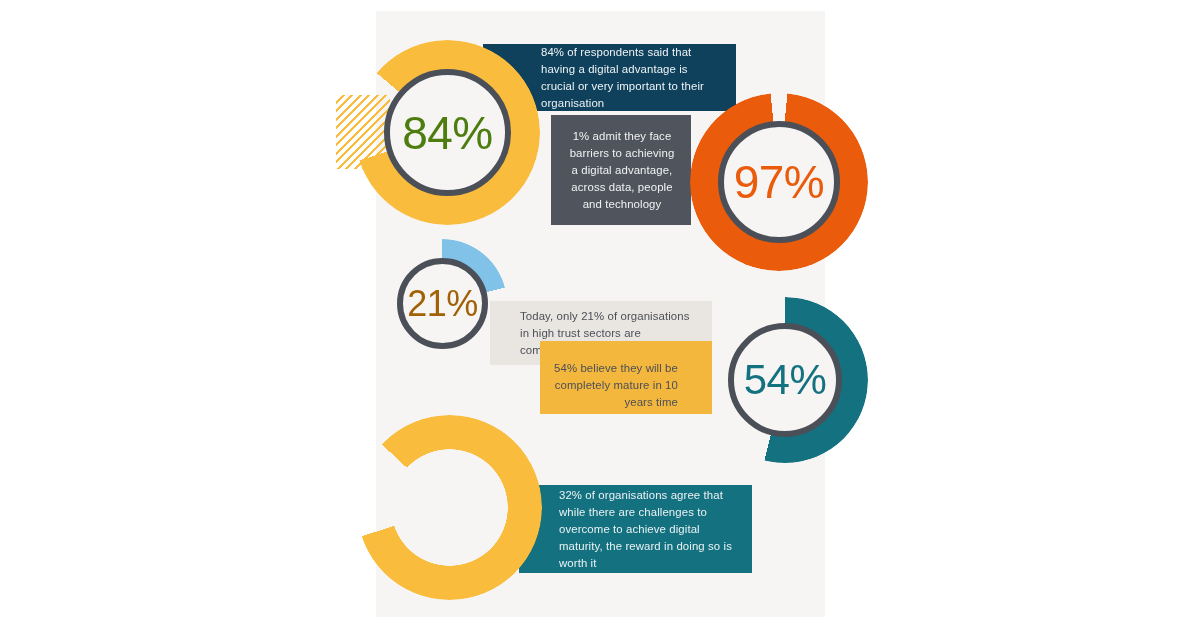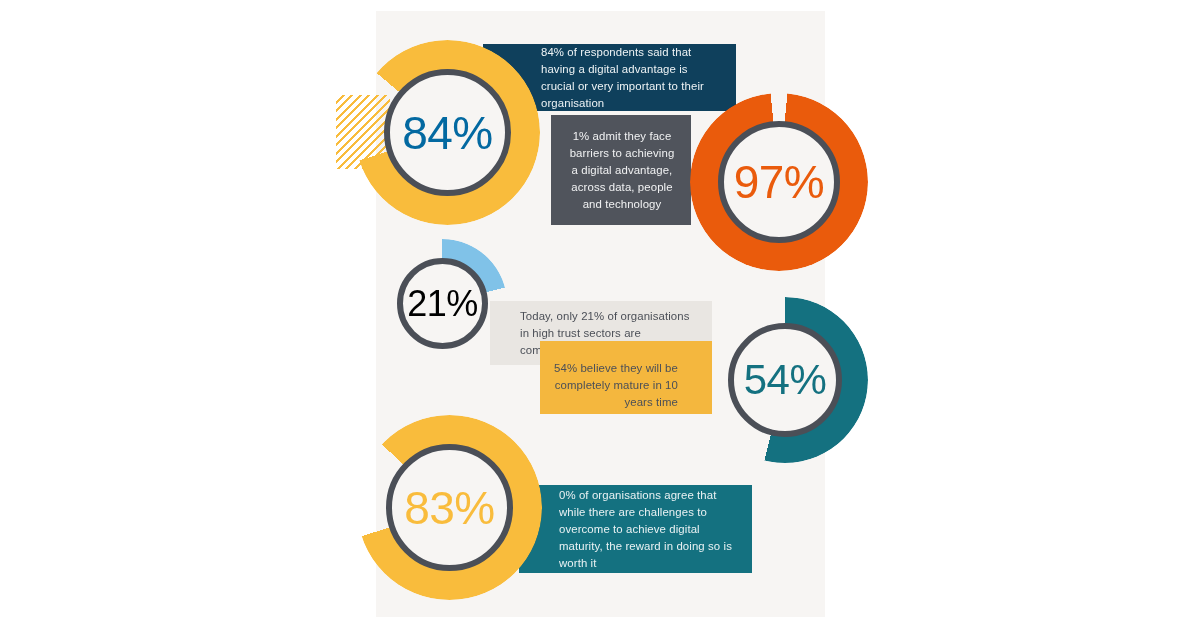--- a/index.html
+++ b/index.html
@@ -125,21 +125,21 @@
   
   #donut-84 { left: 355px; top: 40px; width: 185px; height: 185px; }
   #donut-84 .ring {
     background: conic-gradient(from 310deg,
       #f9bc3c 0deg 302.4deg,
       rgba(0,0,0,0) 302.4deg 360deg);
     -webkit-mask: radial-gradient(circle at center, transparent 58px, #000 58.5px);
             mask: radial-gradient(circle at center, transparent 58px, #000 58.5px);
   }
   #donut-84 .hole { left: 29px; top: 29px; width: 127px; height: 127px; }
-  #donut-84 .value { color: #0369a1; }
+  #donut-84 .value { color: #4d7c0f; }
 
   
   #donut-97 { left: 690px; top: 93px; width: 178px; height: 178px; }
   #donut-97 .ring {
     background: conic-gradient(from 5.4deg,
       #ea5b0c 0deg 349.2deg,
       rgba(0,0,0,0) 349.2deg 360deg);
     -webkit-mask: radial-gradient(circle at center, transparent 56px, #000 56.5px);
             mask: radial-gradient(circle at center, transparent 56px, #000 56.5px);
   }
@@ -149,21 +149,21 @@
   
   #donut-21 { left: 378px; top: 239px; width: 129px; height: 129px; }
   #donut-21 .ring {
     background: conic-gradient(from 0deg,
       #80c2e8 0deg 75.6deg,
       rgba(0,0,0,0) 75.6deg 360deg);
     -webkit-mask: radial-gradient(circle at center, transparent 41px, #000 41.5px);
             mask: radial-gradient(circle at center, transparent 41px, #000 41.5px);
   }
   #donut-21 .hole { left: 19px; top: 19px; width: 91px; height: 91px; }
-  #donut-21 .value { color: #000000; font-size: 36px; }
+  #donut-21 .value { color: #a16207; font-size: 36px; }
 
   
   #donut-54 { left: 702px; top: 297px; width: 166px; height: 166px; }
   #donut-54 .ring {
     background: conic-gradient(from 0deg,
       #147180 0deg 194.4deg,
       rgba(0,0,0,0) 194.4deg 360deg);
     -webkit-mask: radial-gradient(circle at center, transparent 52px, #000 52.5px);
             mask: radial-gradient(circle at center, transparent 52px, #000 52.5px);
   }
@@ -210,21 +210,21 @@
 
     <div class="card card-lightgrey">
       <span class="card-text">Today, only 21% of organisations in high trust sectors are completely digitally mature</span>
     </div>
 
     <div class="card card-yellow">
       <span class="card-text">54% believe they will be completely mature in 10 years time</span>
     </div>
 
     <div class="card card-teal">
-      <span class="card-text">0% of organisations agree that while there are challenges to overcome to achieve digital maturity, the reward in doing so is worth it</span>
+      <span class="card-text">32% of organisations agree that while there are challenges to overcome to achieve digital maturity, the reward in doing so is worth it</span>
     </div>
 
   </div>
 
   <div class="layer-donuts">
 
     <div class="donut" id="donut-84">
       <div class="ring"></div>
       <div class="hole">
         <span class="value">84%</span>
@@ -247,20 +247,17 @@
 
     <div class="donut" id="donut-54">
       <div class="ring"></div>
       <div class="hole">
         <span class="value">54%</span>
       </div>
     </div>
 
     <div class="donut" id="donut-83">
       <div class="ring"></div>
-      <div class="hole">
-        <span class="value">83%</span>
-      </div>
     </div>
 
   </div>
 
 </div>
 
 </body></html>

